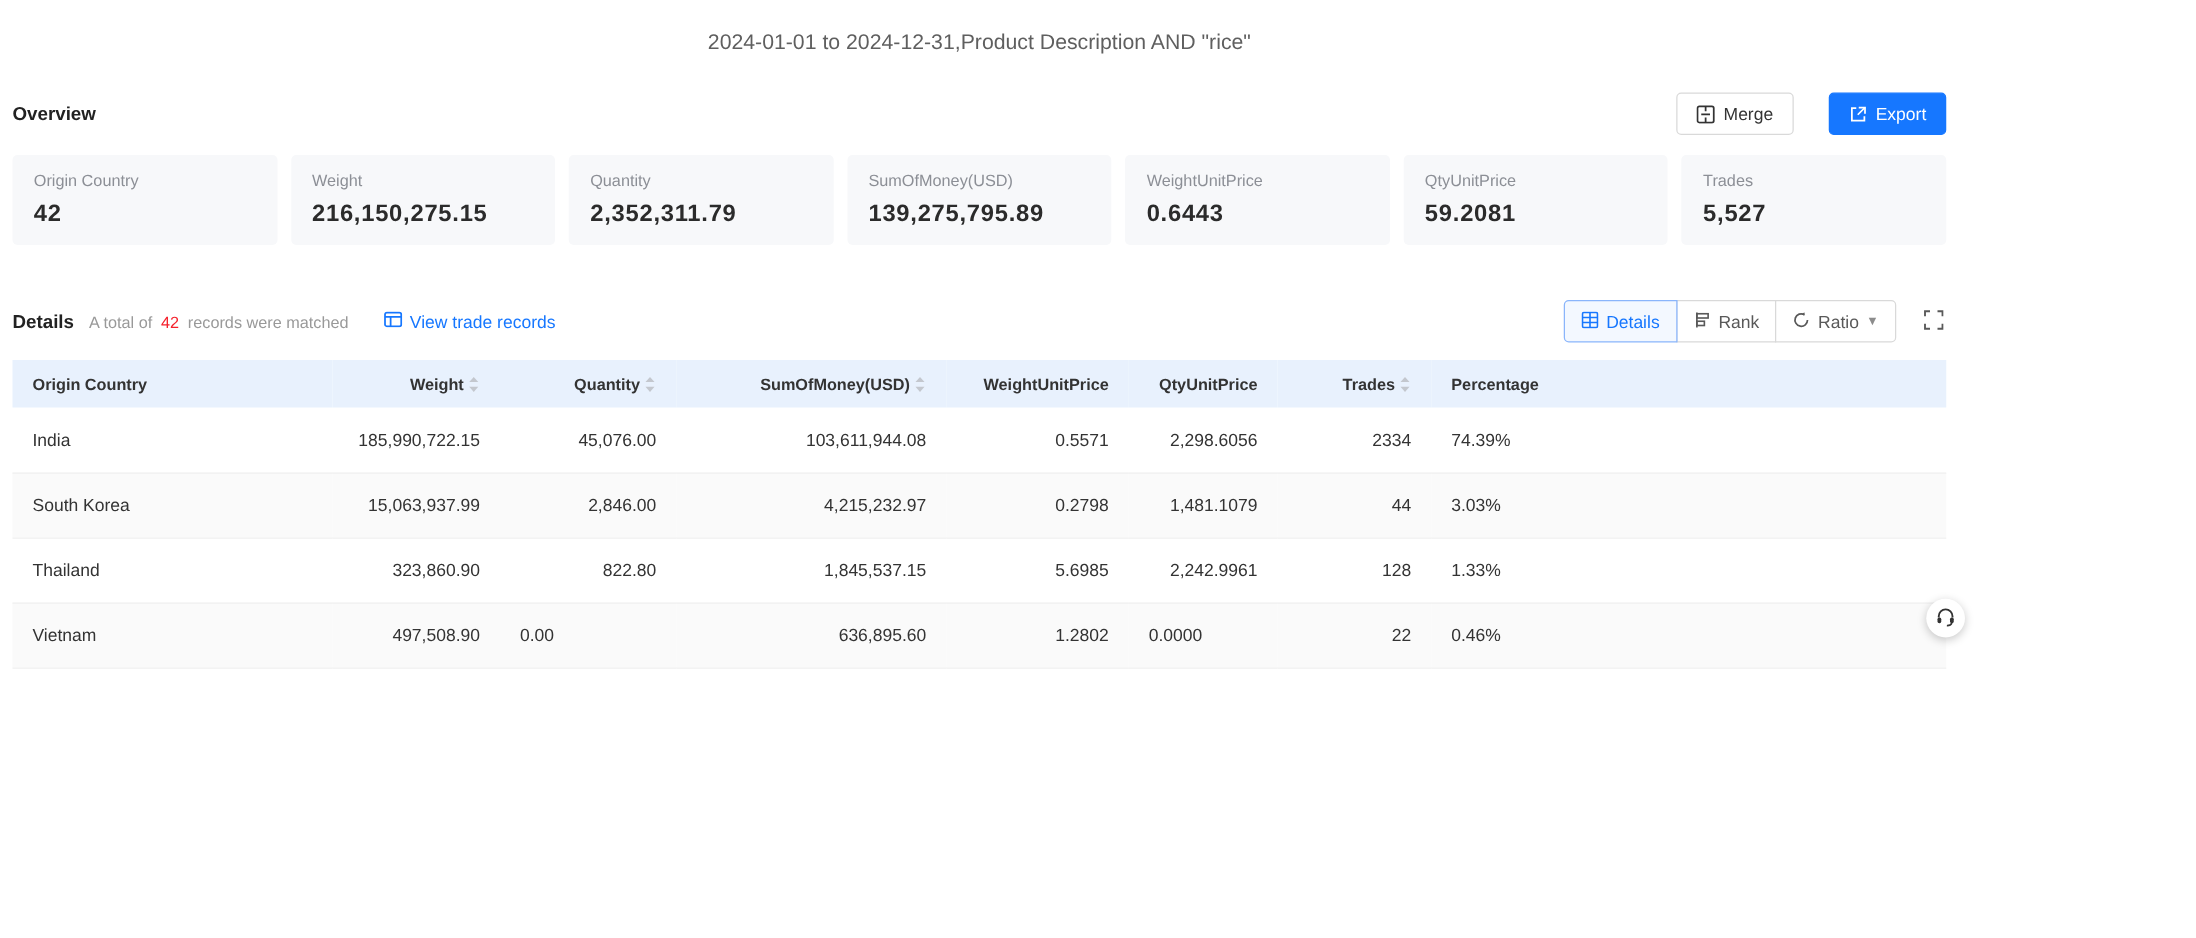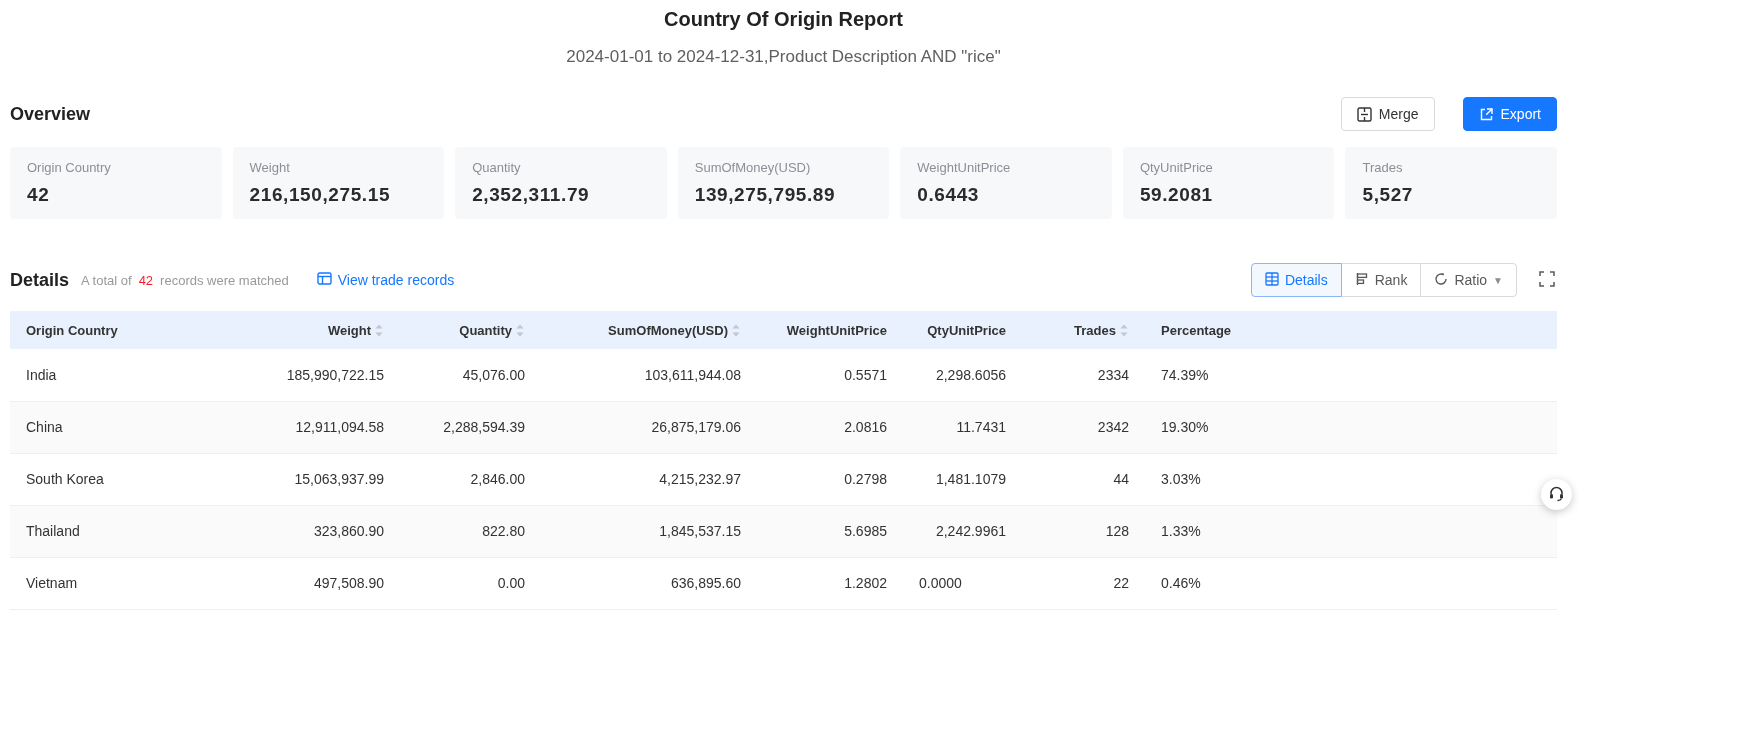--- a/index.html
+++ b/index.html
@@ -13,21 +13,21 @@
   }
   .page { width: 1547px; margin-left: 10px; padding-top: 8px; }
 
   
   .report-header { text-align: center; }
   .report-title { font-size: 20px; font-weight: 600; color: #222; }
   .report-subtitle { font-size: 17px; color: #5f5f5f; margin-top: 16px; }
 
   
   .overview-bar { display: flex; justify-content: space-between; align-items: center; margin-top: 30px; }
-  .section-label { font-size: 18px; font-weight: 700; color: #222; }
+  .section-label { font-size: 15px; font-weight: 700; color: #222; }
   .overview-actions { display: flex; gap: 28px; }
   .btn {
     display: inline-flex; align-items: center; gap: 7px;
     height: 34px; padding: 0 15px;
     border: 1px solid #d9d9d9; border-radius: 4px;
     background: #fff; font-size: 14px; color: #333;
     font-family: "Liberation Sans", sans-serif; cursor: pointer;
   }
   .btn-primary { background: #1677ff; border-color: #1677ff; color: #fff; }
   .btn svg { display: block; }
@@ -87,21 +87,20 @@
     display: flex; align-items: center; justify-content: center;
     cursor: pointer;
   }
 </style>
 </head>
 <body>
 
 <div class="page">
 
   <div class="report-header">
-    <div class="report-title">Country Of Origin Report</div>
     <div class="report-subtitle">2024-01-01 to 2024-12-31,Product Description AND "rice"</div>
   </div>
 
   <div class="overview-bar">
     <div class="section-label">Overview</div>
     <div class="overview-actions">
       <button class="btn">
         <span>
             <svg width="15" height="15" viewBox="0 0 15 15">
               <rect x="1" y="1" width="13" height="13" rx="1.5" fill="none" stroke="#333" stroke-width="1.4"></rect>
@@ -295,30 +294,20 @@
             <td style="text-align: left;">India</td>
             <td style="text-align: right;">185,990,722.15</td>
             <td style="text-align: right;">45,076.00</td>
             <td style="text-align: right;">103,611,944.08</td>
             <td style="text-align: right;">0.5571</td>
             <td style="text-align: right;">2,298.6056</td>
             <td style="text-align: right;">2334</td>
             <td style="text-align: left;">74.39%</td>
           </tr>
           <tr>
-            <td style="text-align: left;">China</td>
-            <td style="text-align: right;">12,911,094.58</td>
-            <td style="text-align: right;">2,288,594.39</td>
-            <td style="text-align: right;">26,875,179.06</td>
-            <td style="text-align: right;">2.0816</td>
-            <td style="text-align: right;">11.7431</td>
-            <td style="text-align: right;">2342</td>
-            <td style="text-align: left;">19.30%</td>
-          </tr>
-          <tr>
             <td style="text-align: left;">South Korea</td>
             <td style="text-align: right;">15,063,937.99</td>
             <td style="text-align: right;">2,846.00</td>
             <td style="text-align: right;">4,215,232.97</td>
             <td style="text-align: right;">0.2798</td>
             <td style="text-align: right;">1,481.1079</td>
             <td style="text-align: right;">44</td>
             <td style="text-align: left;">3.03%</td>
           </tr>
           <tr>
@@ -327,21 +316,21 @@
             <td style="text-align: right;">822.80</td>
             <td style="text-align: right;">1,845,537.15</td>
             <td style="text-align: right;">5.6985</td>
             <td style="text-align: right;">2,242.9961</td>
             <td style="text-align: right;">128</td>
             <td style="text-align: left;">1.33%</td>
           </tr>
           <tr>
             <td style="text-align: left;">Vietnam</td>
             <td style="text-align: right;">497,508.90</td>
-            <td style="text-align: right;">0.00</td>
+            <td style="">0.00</td>
             <td style="text-align: right;">636,895.60</td>
             <td style="text-align: right;">1.2802</td>
             <td style="text-align: left;">0.0000</td>
             <td style="text-align: right;">22</td>
             <td style="text-align: left;">0.46%</td>
           </tr>
         </tbody>
     </table>
   </div>
 

